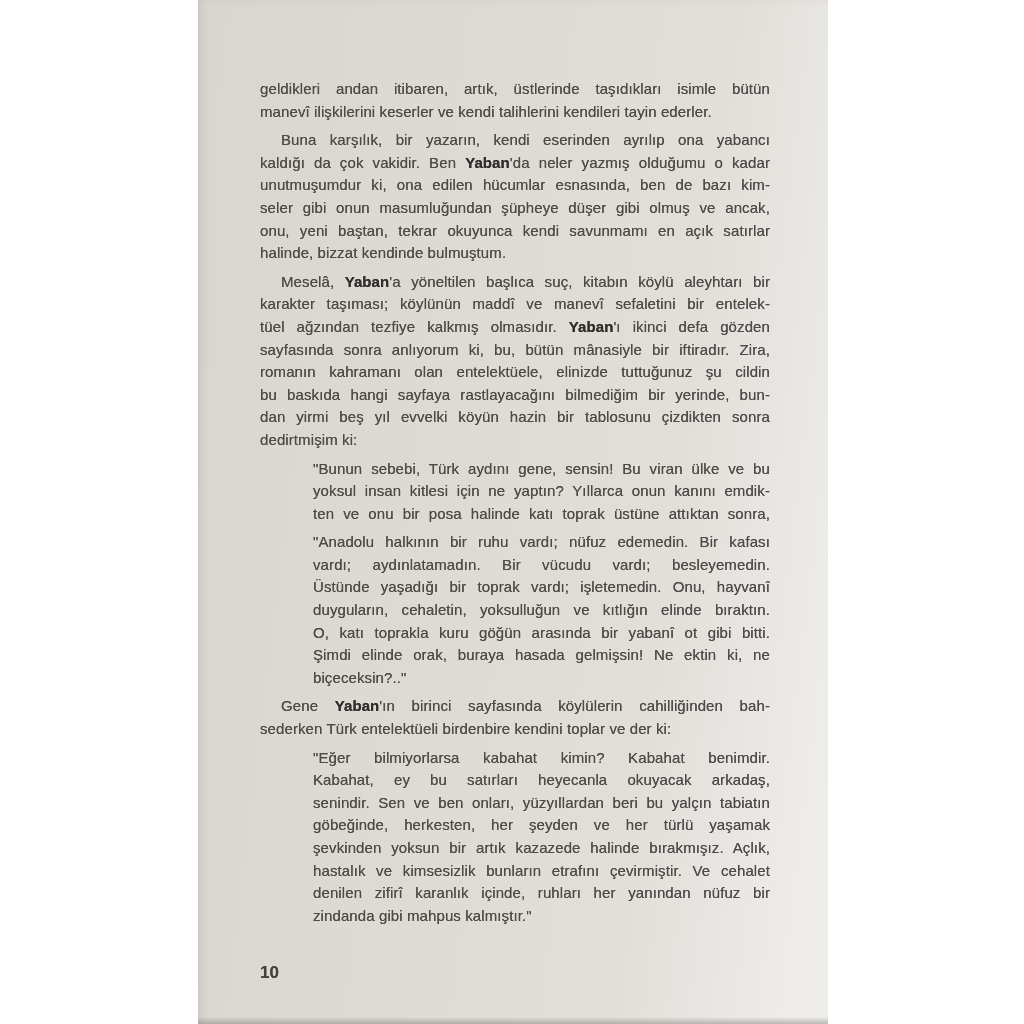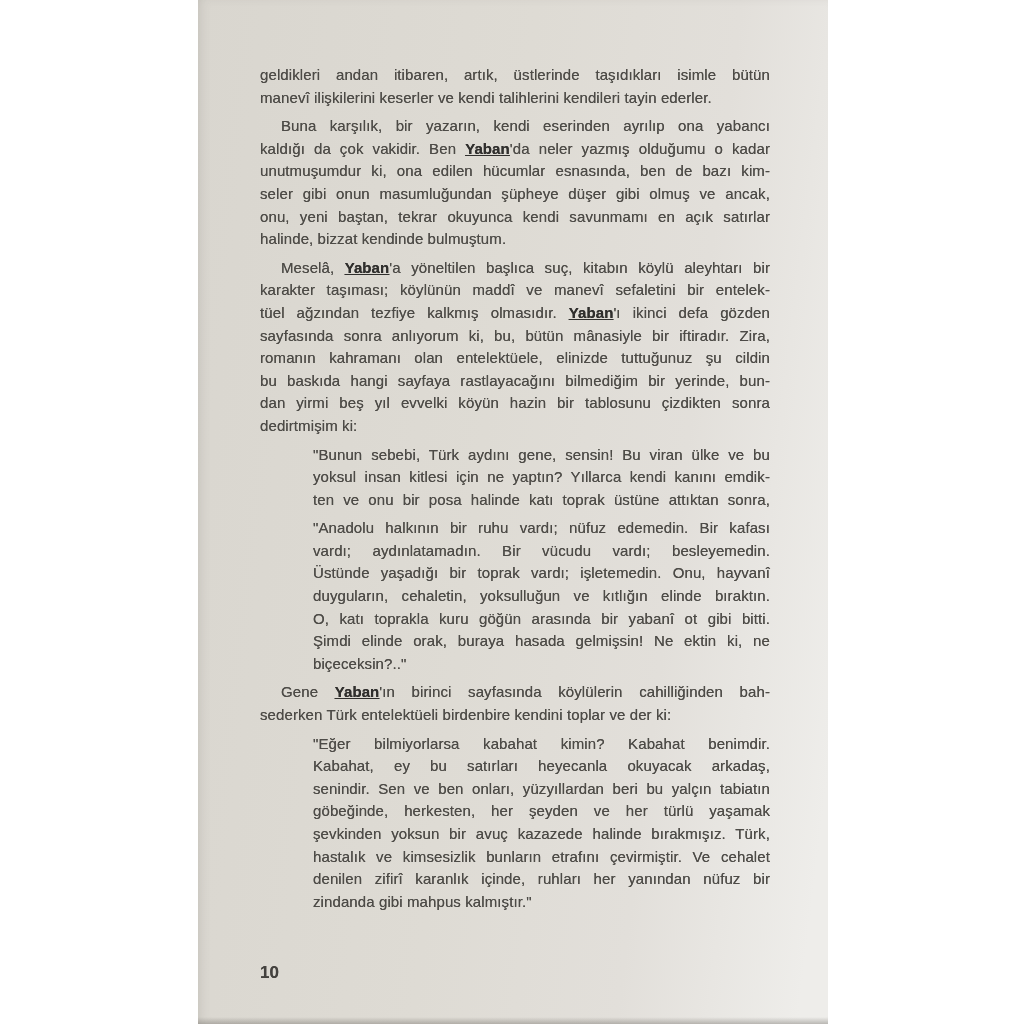--- a/index.html
+++ b/index.html
@@ -28,21 +28,21 @@
     position: absolute;
     left: 0;
     right: 0;
     bottom: 0;
     height: 7px;
     background: linear-gradient(180deg, rgba(110,107,101,0) 0%, rgba(110,107,101,0.38) 100%);
   }
   .text-block {
     position: absolute;
     left: 62px;
-    top: 64px;
+    top: 78px;
     width: 510px;
     color: #4d4b47;
     font-size: 15px;
     line-height: 22.6px;
     letter-spacing: 0.1px;
     text-shadow: 0 0 0.6px rgba(77, 75, 71, 0.85);
   }
   .para { margin: 0; }
   .para + .para { margin-top: 6px; }
   .para.quote {
@@ -56,21 +56,20 @@
   .line.last {
     text-align-last: left;
   }
   .para.indent .line:first-child {
     text-indent: 21px;
   }
   .para b {
     color: #302f2d;
     font-weight: bold;
     text-shadow: 0 0 0.6px rgba(48, 47, 45, 0.9);
-    text-decoration: underline;
   }
   .page-number {
     position: absolute;
     left: 62px;
     top: 963px;
     font-size: 17px;
     font-weight: bold;
     color: #44423f;
     text-shadow: 0 0 0.5px rgba(68, 66, 63, 0.8);
   }
@@ -98,42 +97,42 @@
           <div class="line">karakter taşıması; köylünün maddî ve manevî sefaletini bir entelek-</div>
           <div class="line">tüel ağzından tezfiye kalkmış olmasıdır. <b>Yaban</b>'ı ikinci defa gözden</div>
           <div class="line">sayfasında sonra anlıyorum ki, bu, bütün mânasiyle bir iftiradır. Zira,</div>
           <div class="line">romanın kahramanı olan entelektüele, elinizde tuttuğunuz şu cildin</div>
           <div class="line">bu baskıda hangi sayfaya rastlayacağını bilmediğim bir yerinde, bun-</div>
           <div class="line">dan yirmi beş yıl evvelki köyün hazin bir tablosunu çizdikten sonra</div>
           <div class="line last">dedirtmişim ki:</div>
         </div>
         <div class="para quote">
           <div class="line">"Bunun sebebi, Türk aydını gene, sensin! Bu viran ülke ve bu</div>
-          <div class="line">yoksul insan kitlesi için ne yaptın? Yıllarca kendi kanını emdik-</div>
+          <div class="line">yoksul insan kitlesi için ne yaptın? Yıllarca onun kanını emdik-</div>
           <div class="line">ten ve onu bir posa halinde katı toprak üstüne attıktan sonra,</div>
         </div>
         <div class="para quote">
           <div class="line">"Anadolu halkının bir ruhu vardı; nüfuz edemedin. Bir kafası</div>
           <div class="line">vardı; aydınlatamadın. Bir vücudu vardı; besleyemedin.</div>
           <div class="line">Üstünde yaşadığı bir toprak vardı; işletemedin. Onu, hayvanî</div>
           <div class="line">duyguların, cehaletin, yoksulluğun ve kıtlığın elinde bıraktın.</div>
           <div class="line">O, katı toprakla kuru göğün arasında bir yabanî ot gibi bitti.</div>
           <div class="line">Şimdi elinde orak, buraya hasada gelmişsin! Ne ektin ki, ne</div>
           <div class="line last">biçeceksin?.."</div>
         </div>
         <div class="para body indent">
           <div class="line">Gene <b>Yaban</b>'ın birinci sayfasında köylülerin cahilliğinden bah-</div>
           <div class="line last">sederken Türk entelektüeli birdenbire kendini toplar ve der ki:</div>
         </div>
         <div class="para quote">
           <div class="line">"Eğer bilmiyorlarsa kabahat kimin? Kabahat benimdir.</div>
           <div class="line">Kabahat, ey bu satırları heyecanla okuyacak arkadaş,</div>
           <div class="line">senindir. Sen ve ben onları, yüzyıllardan beri bu yalçın tabiatın</div>
           <div class="line">göbeğinde, herkesten, her şeyden ve her türlü yaşamak</div>
-          <div class="line">şevkinden yoksun bir avuç kazazede halinde bırakmışız. Türk,</div>
+          <div class="line">şevkinden yoksun bir artık kazazede halinde bırakmışız. Açlık,</div>
           <div class="line">hastalık ve kimsesizlik bunların etrafını çevirmiştir. Ve cehalet</div>
           <div class="line">denilen zifirî karanlık içinde, ruhları her yanından nüfuz bir</div>
           <div class="line last">zindanda gibi mahpus kalmıştır."</div>
         </div>
       </div>
     <div class="page-number">10</div>
     <div class="bottom-edge"></div>
   </div>
 </div>
 

